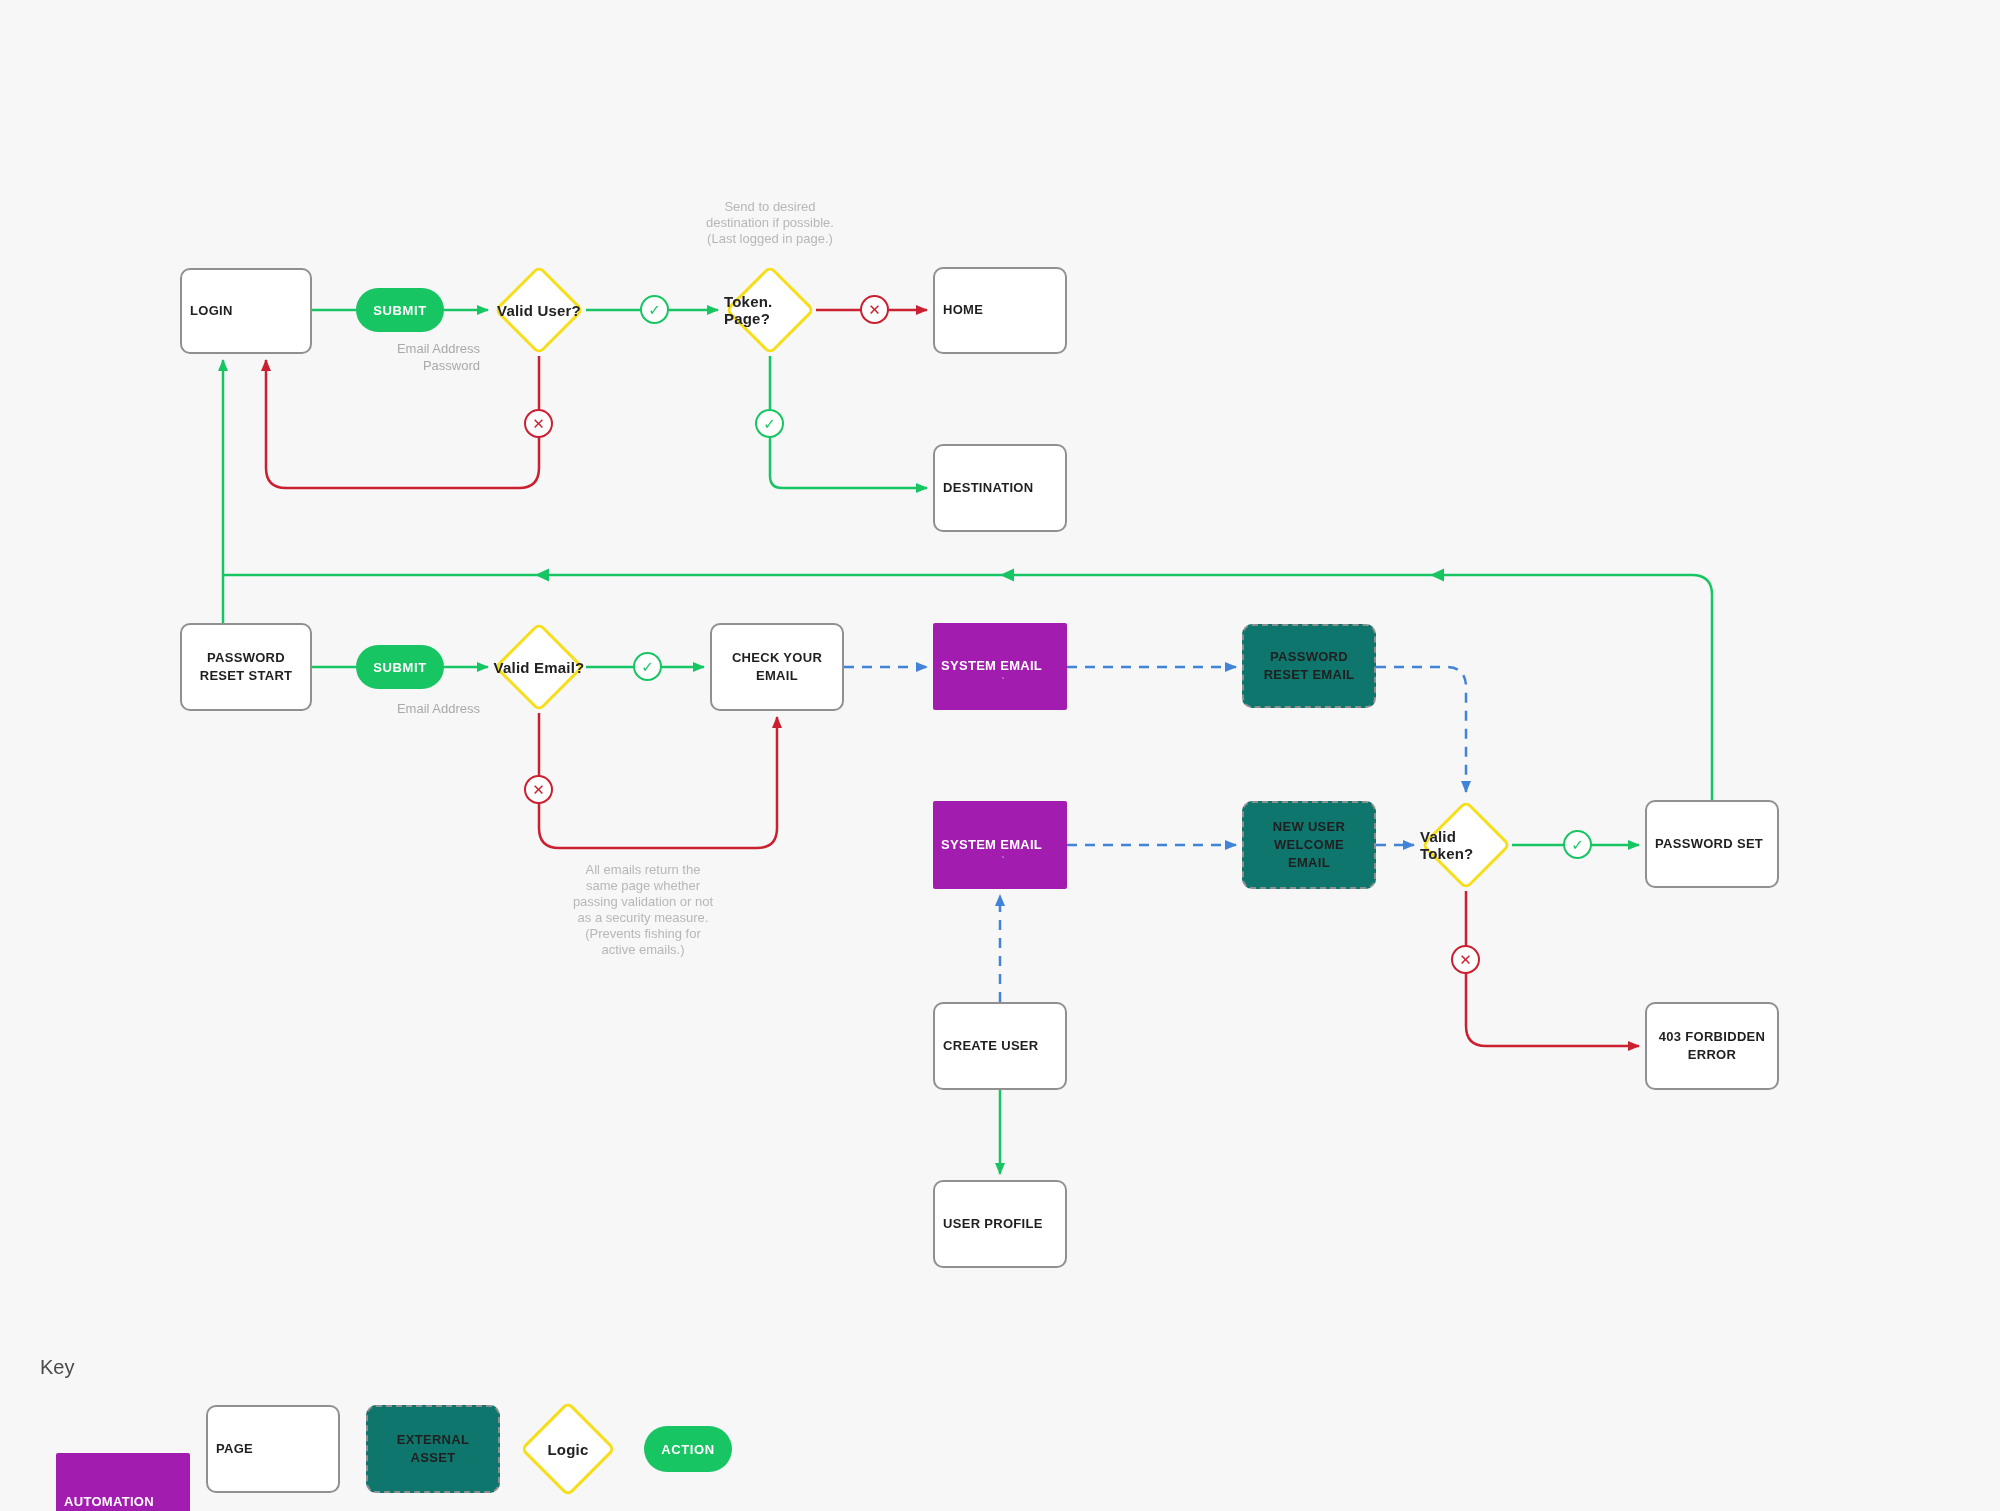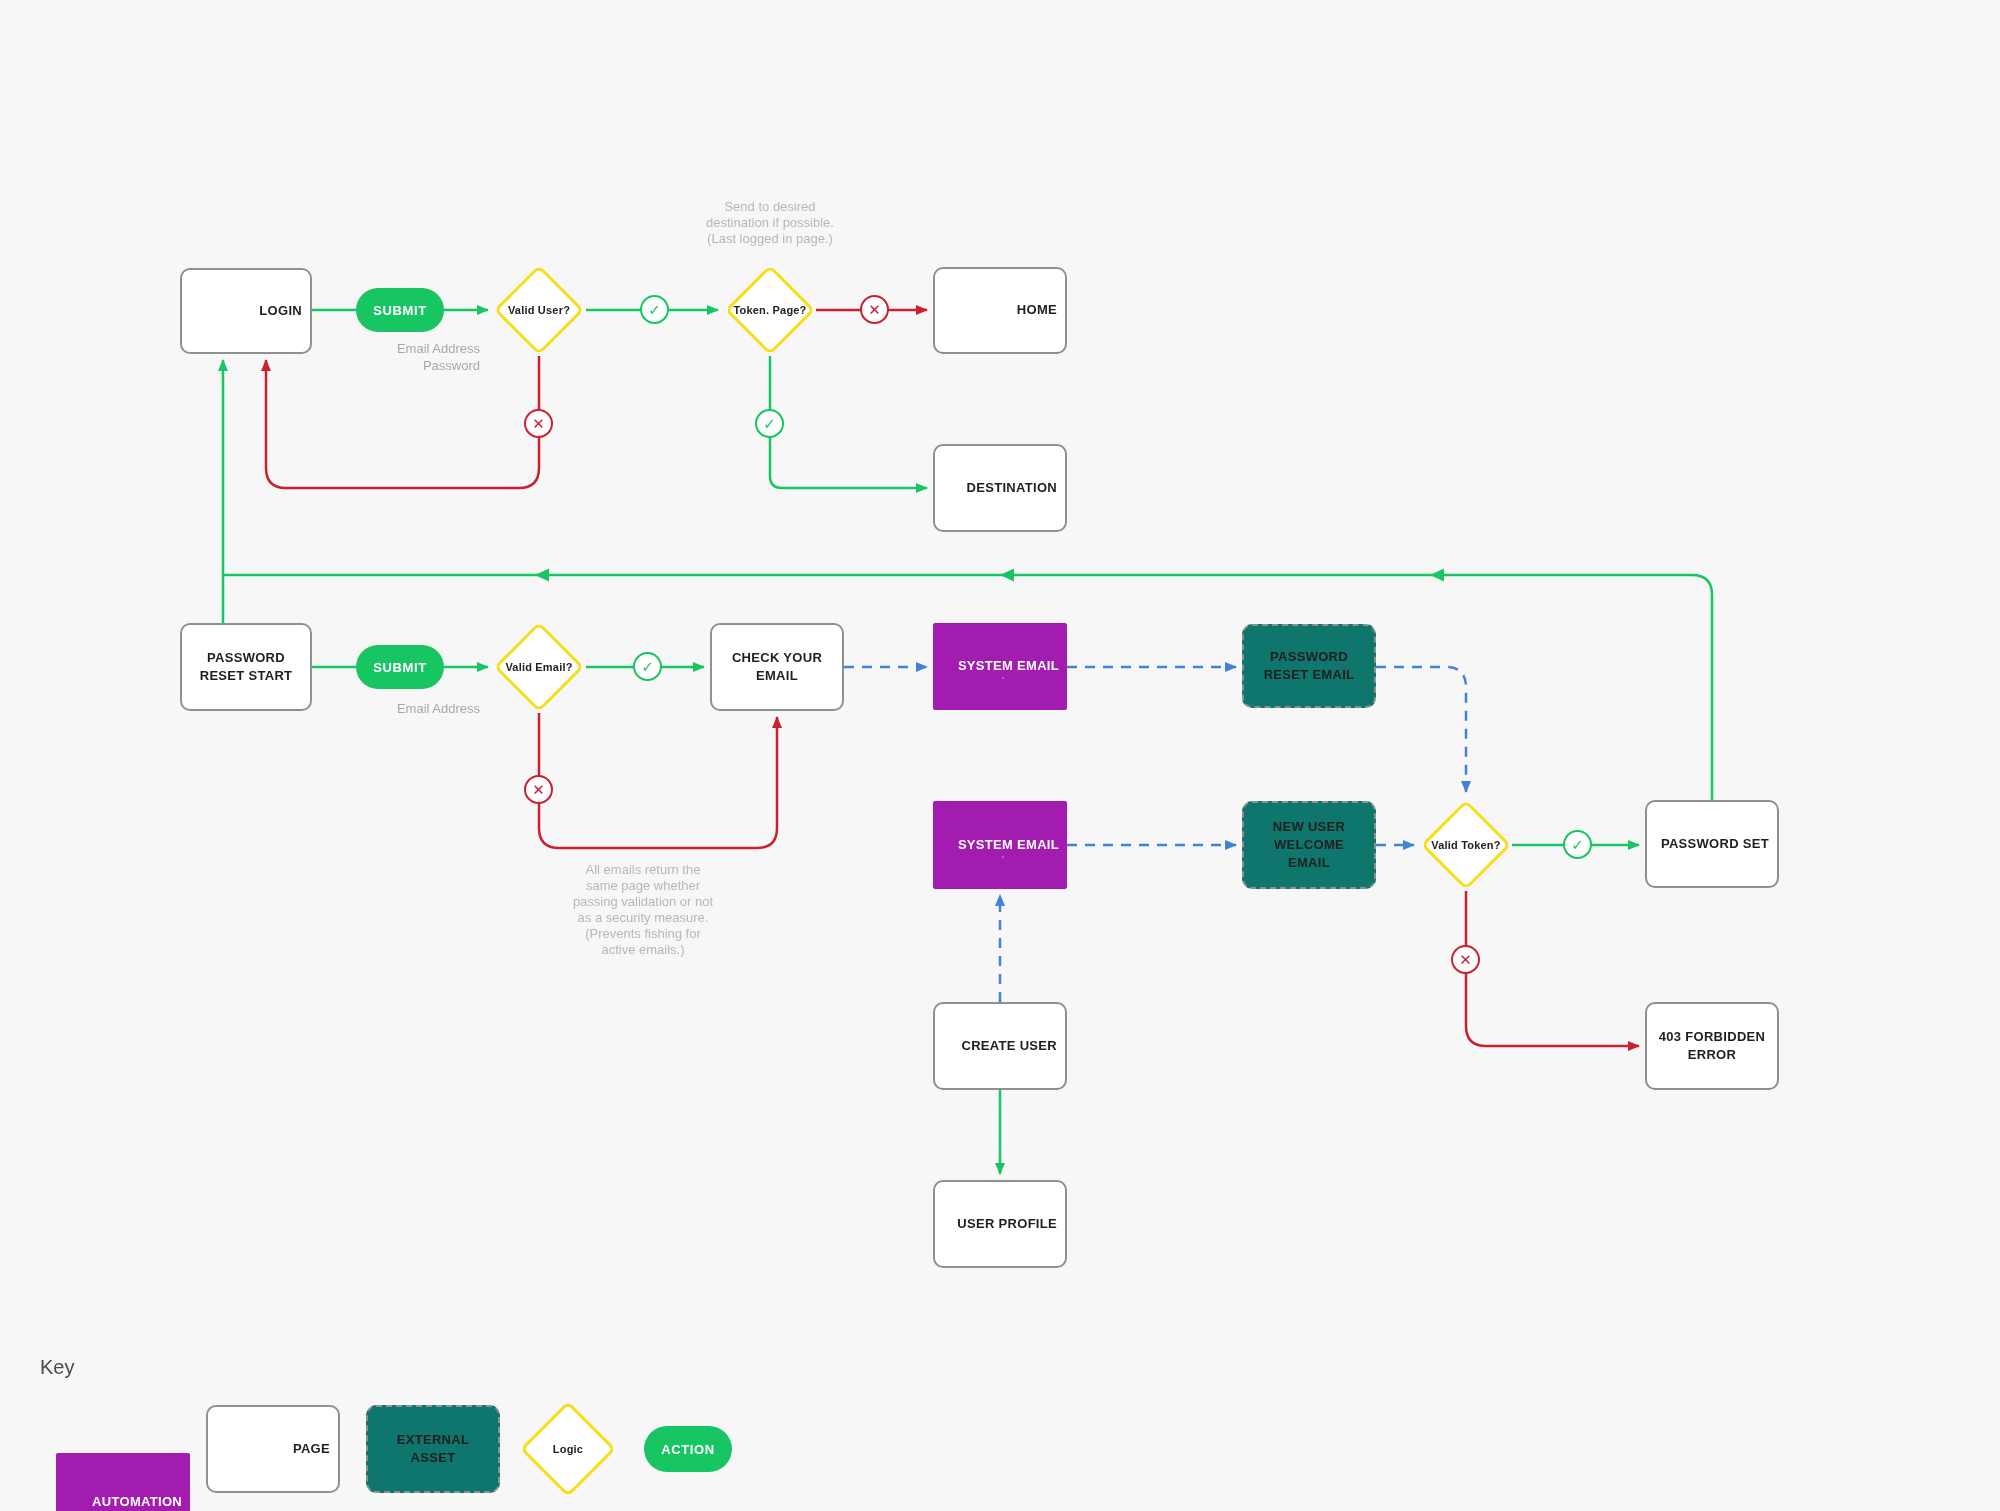--- a/index.html
+++ b/index.html
@@ -1,36 +1,36 @@
 <!DOCTYPE html>
 <html><head>
 <meta charset="utf-8">
 <style>
   html,body{margin:0;padding:0;background:#f7f7f8;}
   body{font-family:"Liberation Sans","DejaVu Sans",sans-serif;}
   #canvas{position:relative;width:2000px;height:1511px;background:#f7f7f8;overflow:hidden;}
   svg.wires{position:absolute;left:0;top:0;width:2000px;height:1511px;pointer-events:none;}
 
   .box{position:absolute;background:#ffffff;border:2px solid #909090;border-radius:10px;
-       display:flex;align-items:center;justify-content:flex-end;text-align:center;
+       display:flex;align-items:center;justify-content:flex-start;text-align:center;
        font-size:13px;font-weight:700;color:#1f1f1f;letter-spacing:.3px;line-height:1.4;
        box-sizing:border-box;padding:0 8px;}
   .box.dark{background:#a21caf;border:none;border-radius:2px;color:#ffffff;}
   .box.dashed{background:#0f766e;border:2px dashed #8f8f8f;}
   .tick{position:absolute;left:51%;top:60%;font-size:11px;color:#d6d6d6;font-weight:400;}
 
   .pill{position:absolute;background:#17c563;border-radius:24px;color:#ffffff;
         display:flex;align-items:center;justify-content:center;font-size:13px;font-weight:700;
         letter-spacing:.6px;box-sizing:border-box;}
 
   .diamond{position:absolute;display:flex;align-items:center;justify-content:center;}
   .diamond .shape{position:absolute;left:50%;top:50%;width:64px;height:64px;margin:-32px 0 0 -32px;
         background:#ffffff;border:3px solid #f6de1b;border-radius:7px;transform:rotate(45deg);
         box-sizing:border-box;}
-  .diamond .dlabel{position:relative;z-index:2;font-size:11px;font-weight:600;color:#222;
+  .diamond .dlabel{position:relative;z-index:2;font-size:15px;font-weight:600;color:#222;
         letter-spacing:.2px;}
 
   .badge{position:absolute;width:29px;height:29px;border-radius:50%;background:#ffffff;
         display:flex;align-items:center;justify-content:center;font-size:15px;font-weight:700;
         box-sizing:border-box;z-index:3;}
   .badge.ok{border:2.5px solid #17c563;color:#17c563;}
   .badge.no{border:2.5px solid #cb2030;color:#cb2030;}
 
   .subtext{position:absolute;color:#a9a9a9;font-size:13px;font-weight:500;line-height:17px;
         text-align:right;white-space:pre-line;}

